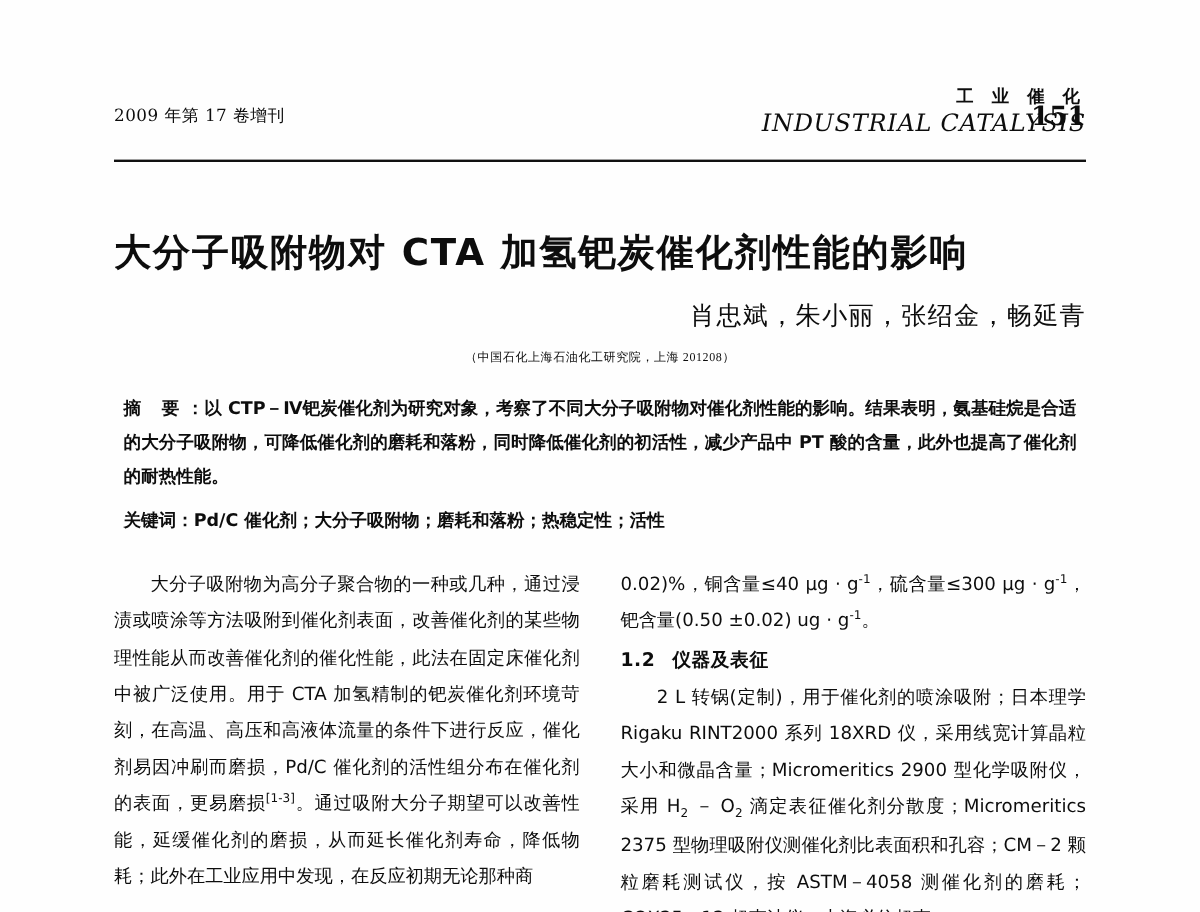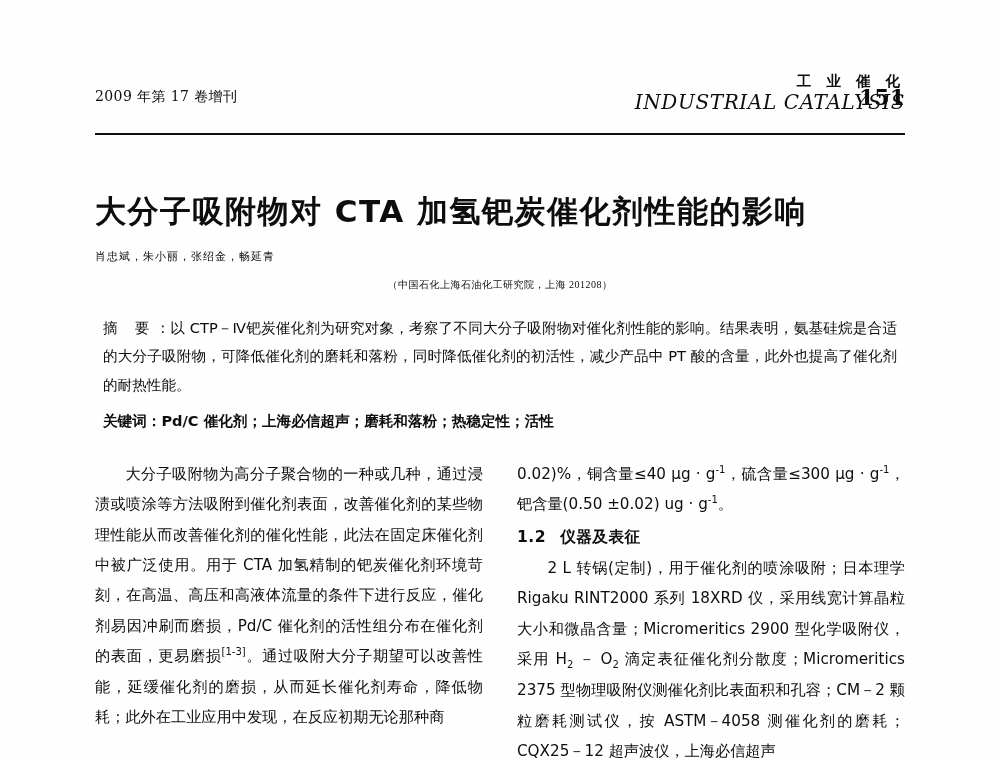--- a/index.html
+++ b/index.html
@@ -77,41 +77,41 @@
     margin-top: 52px;
     text-align: left;
     font-size: 31px;
     font-weight: bold;
     letter-spacing: 1.5px;
     font-family: "DejaVu Sans", "Liberation Sans", sans-serif;
     line-height: 1.25;
   }
   .authors {
     margin-top: 18px;
-    text-align: left;
-    font-size: 11px;
+    text-align: right;
+    font-size: 21px;
     letter-spacing: 1px;
     font-family: Liberation Serif, serif;
   }
   .affiliation {
     margin-top: 14px;
     text-align: center;
     font-size: 10px;
     letter-spacing: 0.5px;
     font-family: Liberation Serif, serif;
   }
 
   
   .abstract {
     margin: 22px 8px 0 8px;
     font-size: 14.6px;
     line-height: 1.95;
     text-align: justify;
     font-family: "DejaVu Sans", "Liberation Sans", sans-serif;
-    font-weight: normal;
+    font-weight: bold;
   }
   .abstract .lead {
     letter-spacing: 6px;
   }
   .keywords {
     margin: 8px 8px 0 8px;
     font-size: 14.6px;
     font-weight: bold;
     font-family: "DejaVu Sans", "Liberation Sans", sans-serif;
     line-height: 1.9;
@@ -167,21 +167,21 @@
 
   <div class="title">大分子吸附物对 CTA 加氢钯炭催化剂性能的影响</div>
   <div class="authors">肖忠斌，朱小丽，张绍金，畅延青</div>
   <div class="affiliation"><span>（中国石化上海石油化工研究院，上海 201208）</span></div>
 
   <div class="abstract">
     <span class="lead">摘 要</span><span>：以 CTP－Ⅳ钯炭催化剂为研究对象，考察了不同大分子吸附物对催化剂性能的影响。结果表明，氨基硅烷是合适的大分子吸附物，可降低催化剂的磨耗和落粉，同时降低催化剂的初活性，减少产品中 PT 酸的含量，此外也提高了催化剂的耐热性能。</span>
   </div>
 
   <div class="keywords">
-    <span>关键词</span><span>：Pd/C 催化剂；上海必信超声；磨耗和落粉；热稳定性；活性</span>
+    <span>关键词</span><span>：Pd/C 催化剂；大分子吸附物；磨耗和落粉；热稳定性；活性</span>
   </div>
 
   <div class="columns">
 
     <div class="col">
       <p><span>大分子吸附物为高分子聚合物的一种或几种，通过浸渍或喷涂等方法吸附到催化剂表面，改善催化剂的某些物理性能从而改善催化剂的催化性能，此法在固定床催化剂中被广泛使用。用于 CTA 加氢精制的钯炭催化剂环境苛刻，在高温、高压和高液体流量的条件下进行反应，催化剂易因冲刷而磨损，Pd/C 催化剂的活性组分布在催化剂的表面，更易磨损</span><sup>[1-3]</sup><span>。通过吸附大分子期望可以改善性能，延缓催化剂的磨损，从而延长催化剂寿命，降低物耗；此外在工业应用中发现，在反应初期无论那种商</span></p>
     </div>
 
     <div class="col">
       <p class="noindent"><span>0.02)%，铜含量≤40 μg · g</span><sup>-1</sup><span>，硫含量≤300 μg · g</span><sup>-1</sup><span>，钯含量(0.50 ±0.02) ug · g</span><sup>-1</sup><span>。</span></p>

